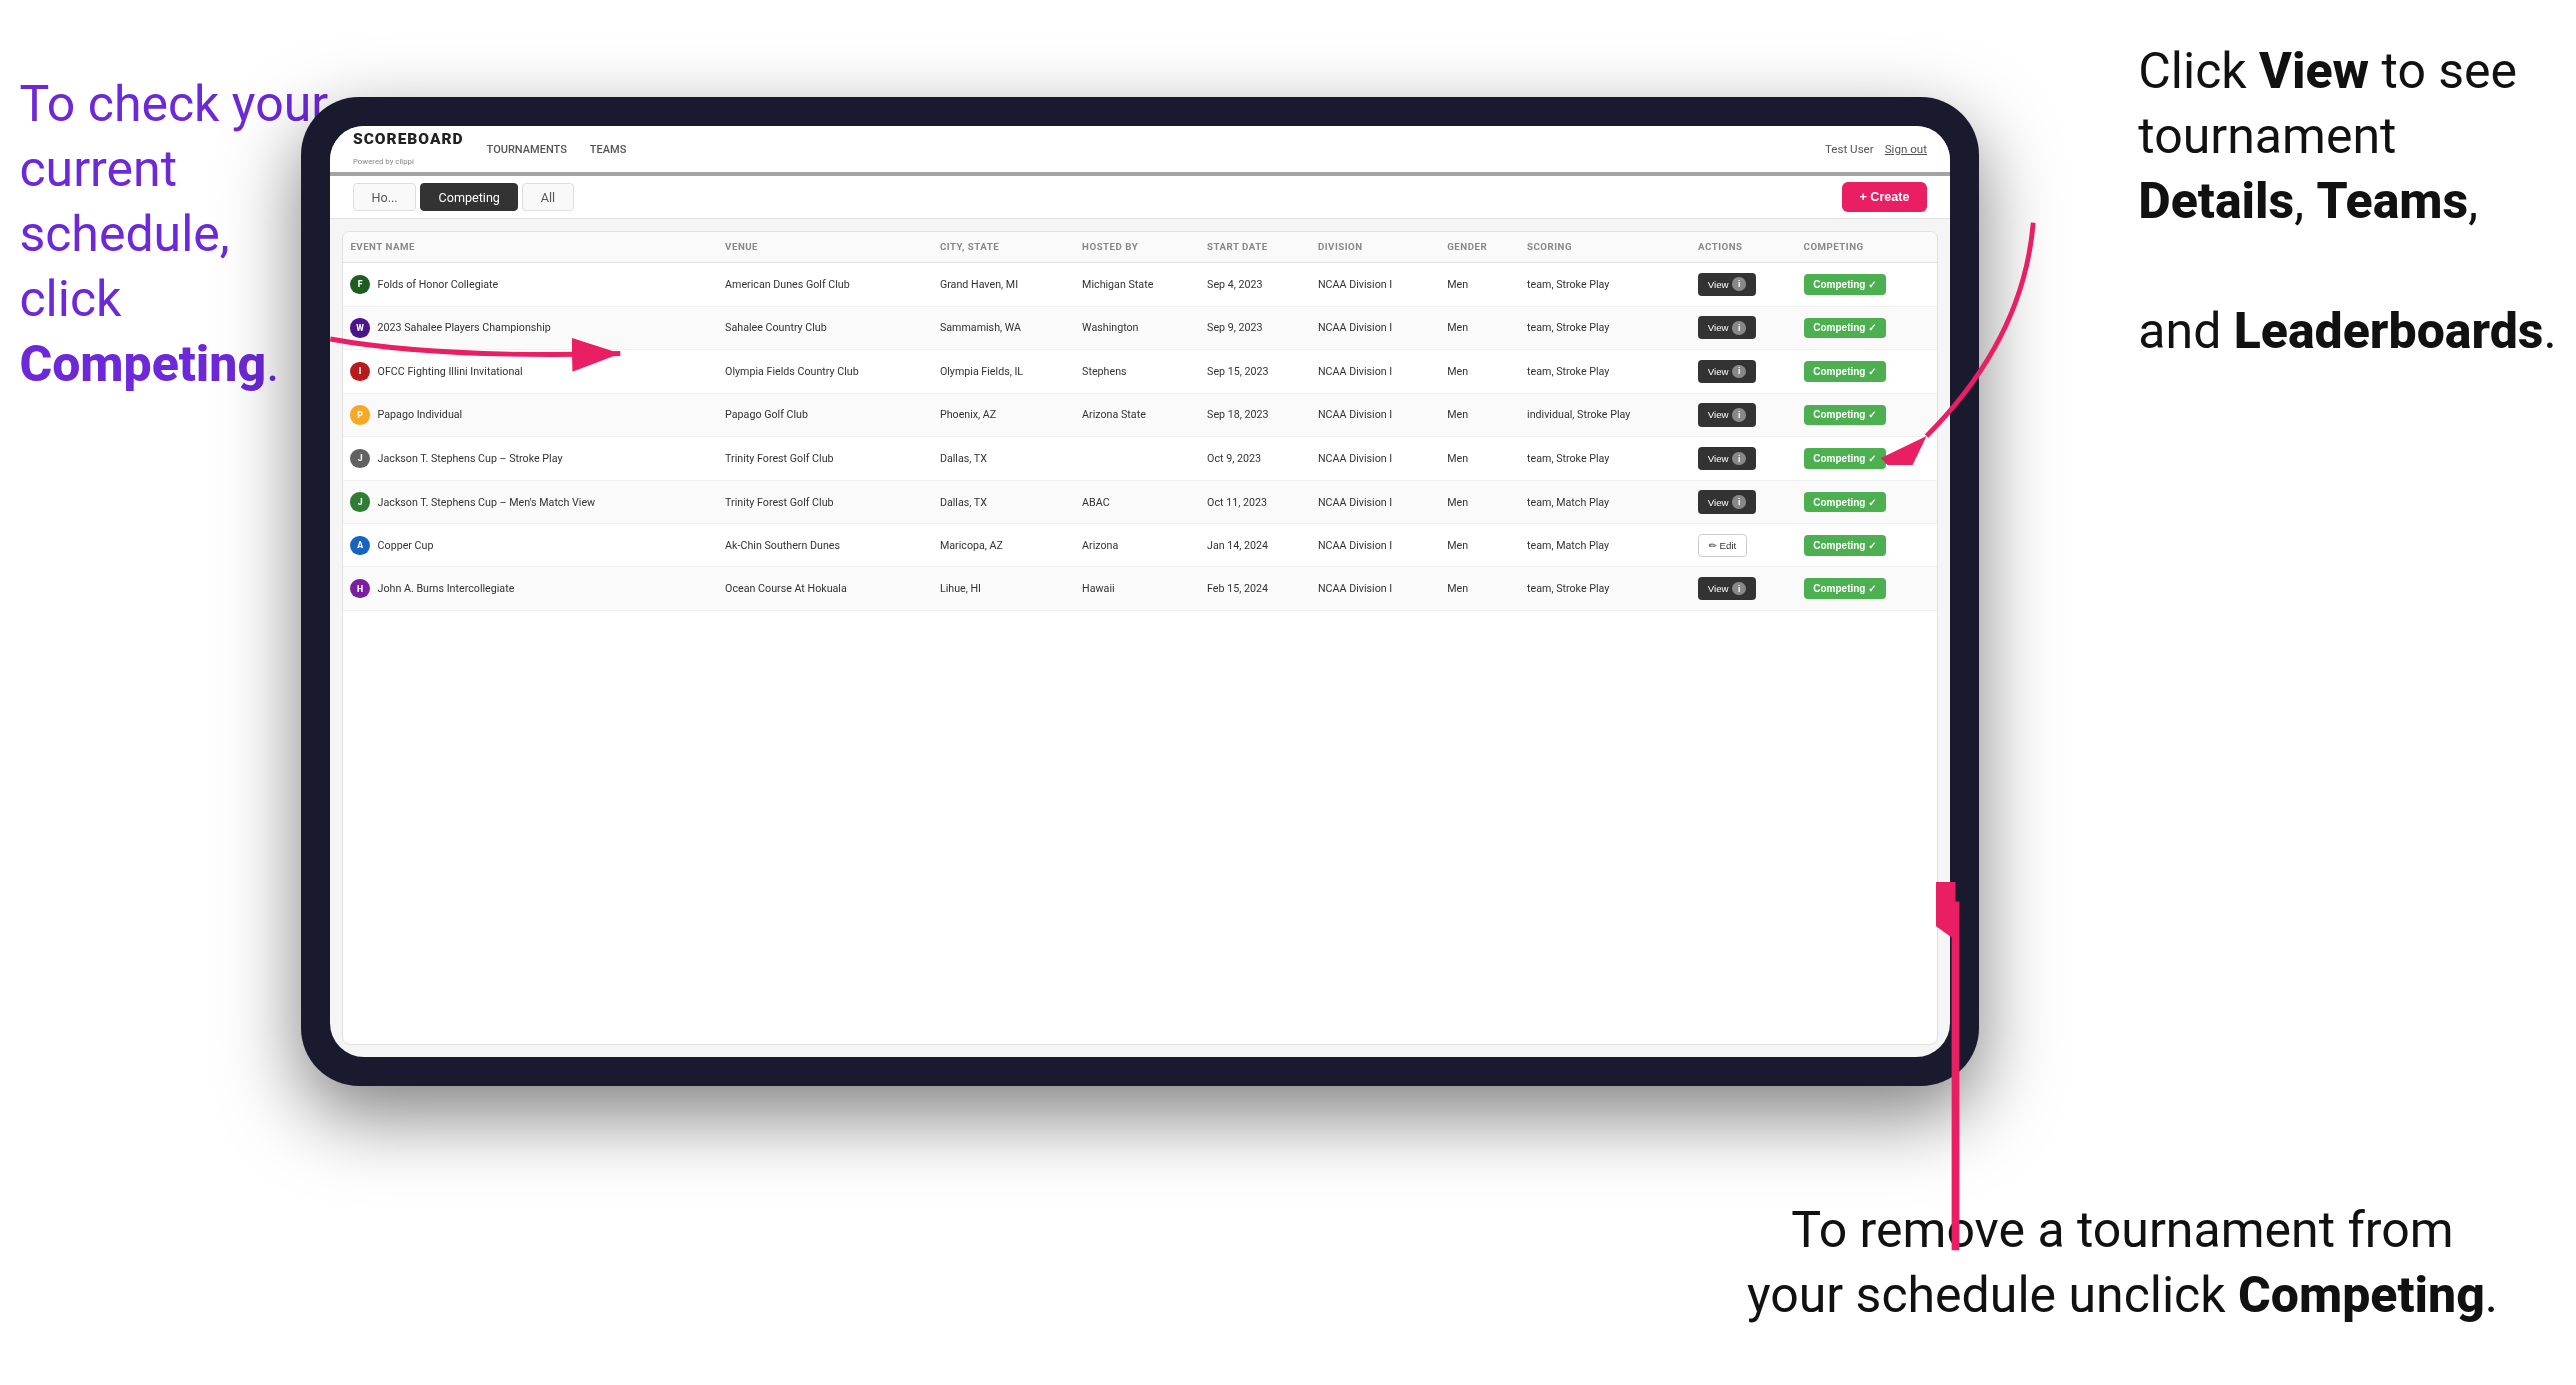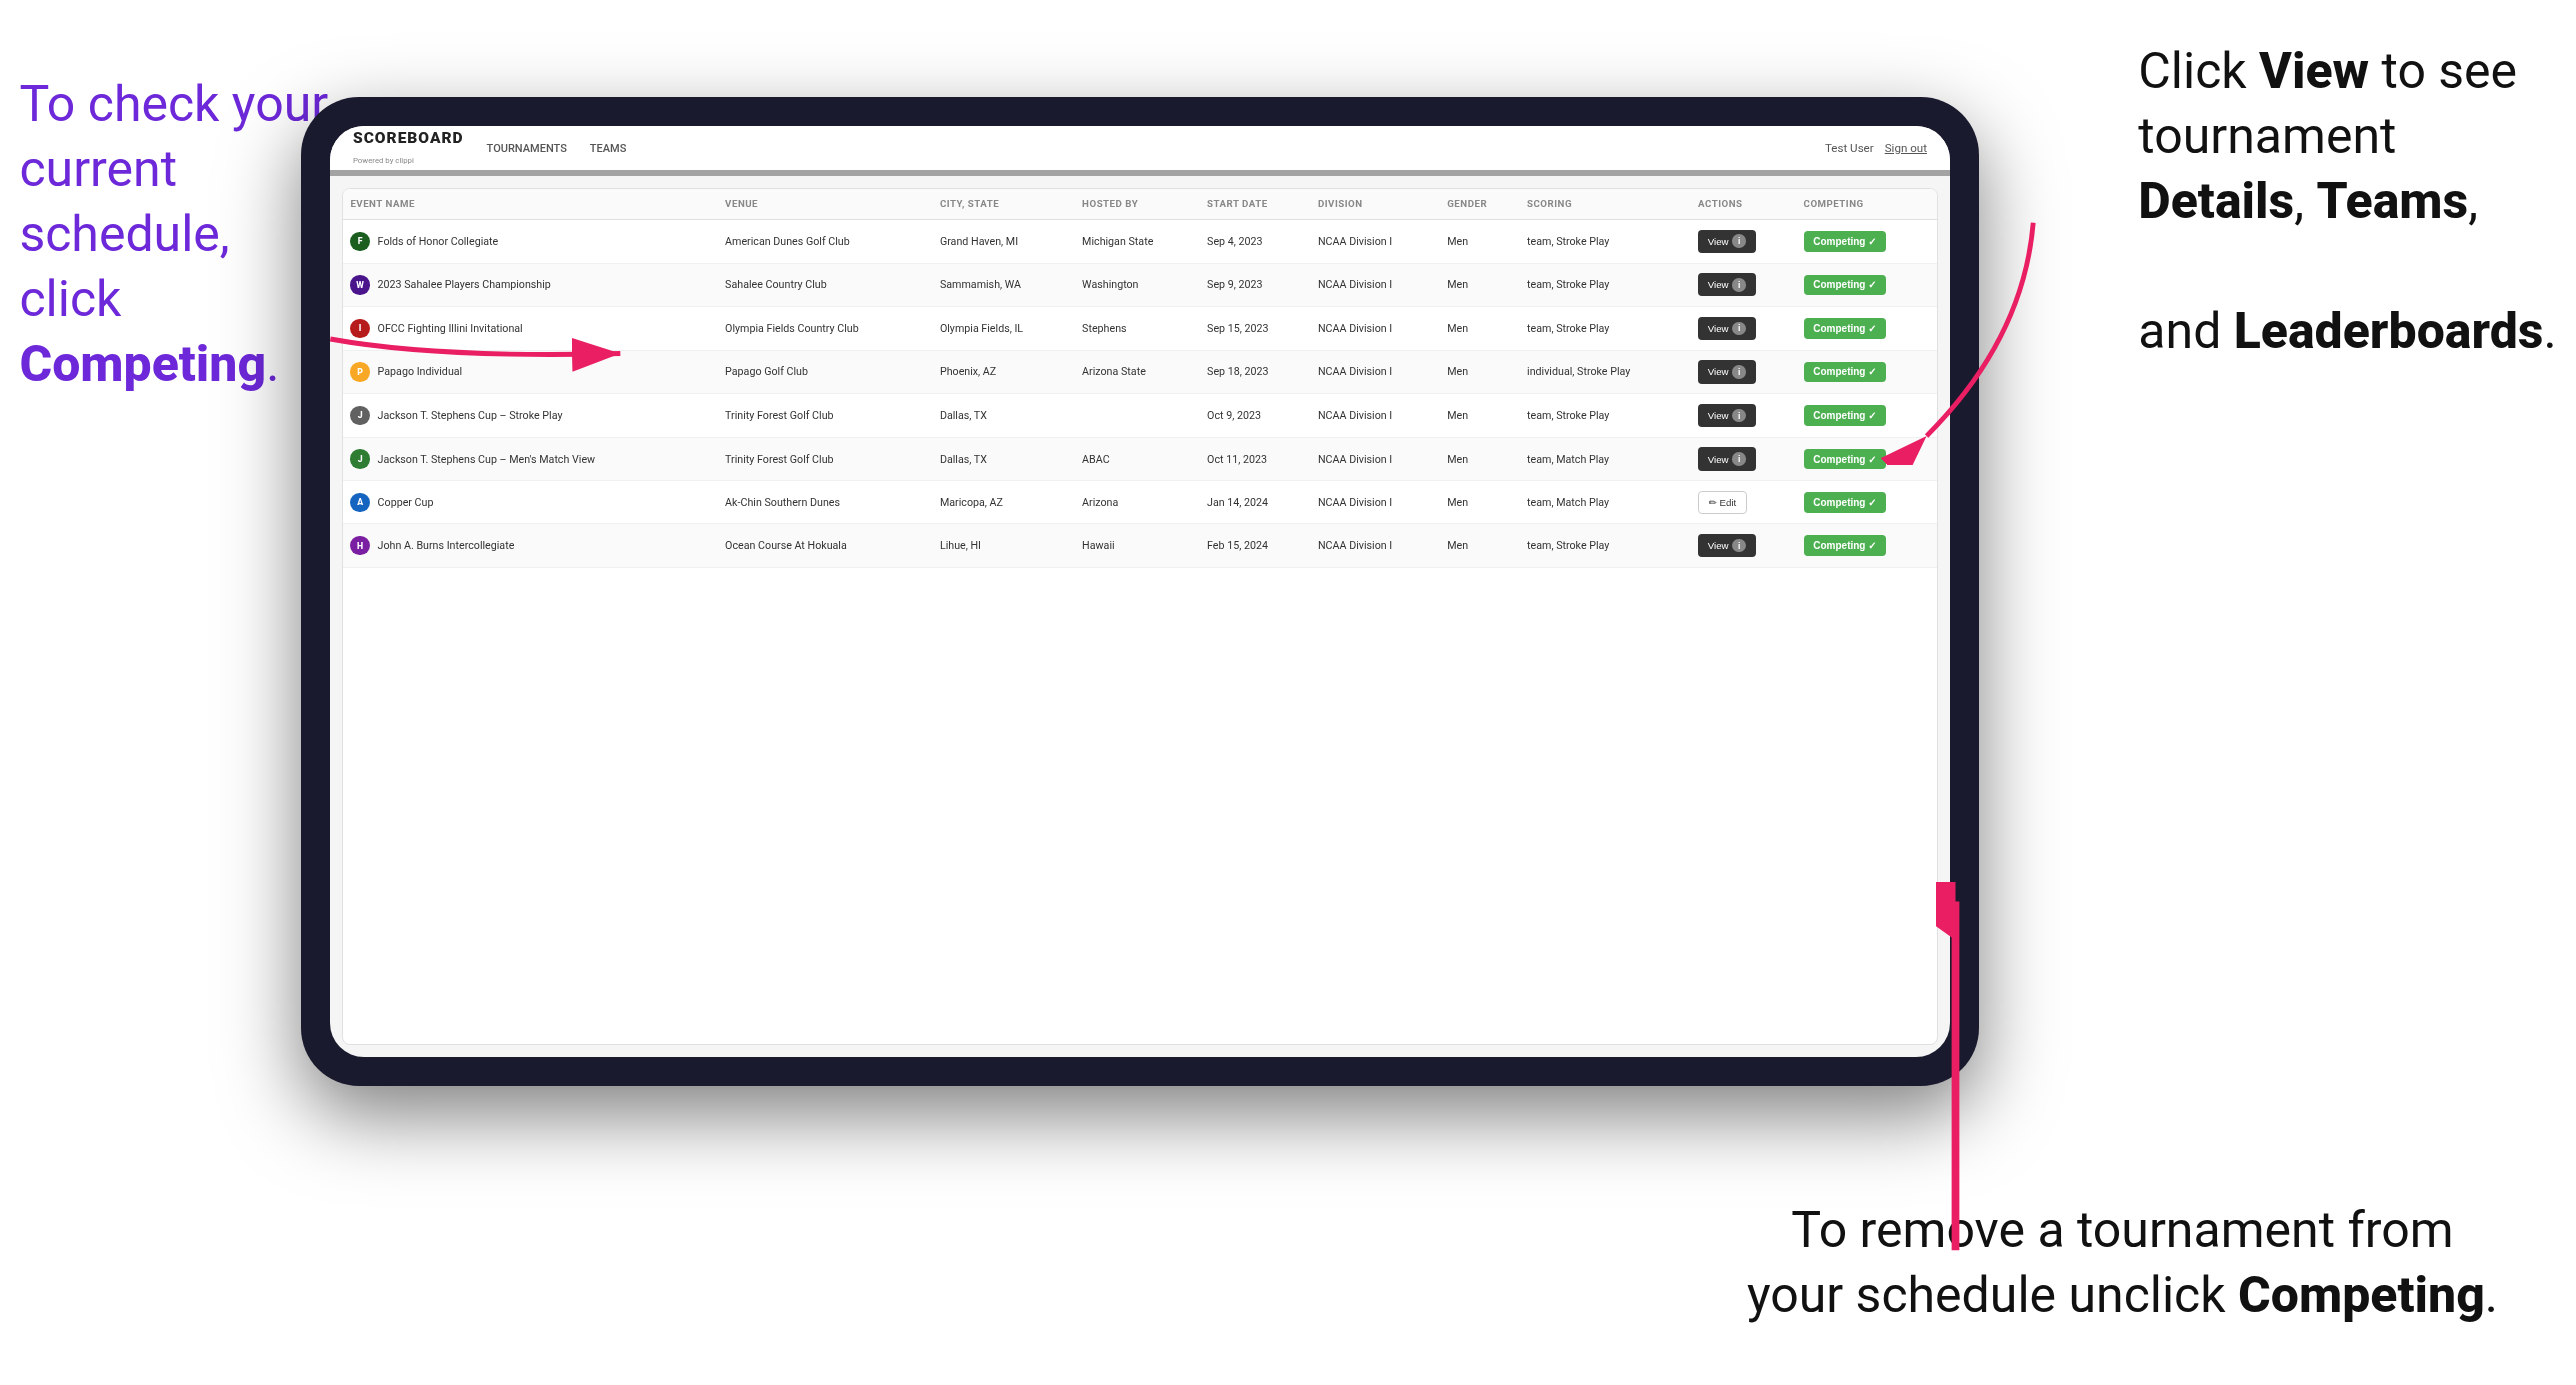--- a/index.html
+++ b/index.html
@@ -67,21 +67,21 @@
       background: #f5f5f5;
       border-radius: 34px;
       overflow: hidden;
       display: flex;
       flex-direction: column;
     }
 
     
     .top-nav {
       background: #ffffff;
-      border-bottom: 6px solid #a3a3a3;
+      border-bottom: 4px solid #a3a3a3;
       padding: 0 23px;
       display: flex;
       align-items: center;
       height: 50px;
       flex-shrink: 0;
     }
 
     .scoreboard-logo {
       display: flex;
       flex-direction: column;
@@ -364,20 +364,28 @@
       <div class="nav-links">
         <a class="nav-link">TOURNAMENTS</a>
         <a class="nav-link">TEAMS</a>
       </div>
       <div class="nav-right">
         <span>Test User</span>
         <span style="cursor:pointer;text-decoration:underline;">Sign out</span>
       </div>
     </div>
 
+    <div class="sub-nav">
+      <div class="tab-group">
+        <div class="tab">Ho...</div>
+        <div class="tab active">Competing</div>
+        <div class="tab">All</div>
+      </div>
+      <button class="create-btn">+ Create</button>
+    </div>
 
     <div class="table-container">
       <table>
         <thead>
           <tr>
             <th>EVENT NAME</th>
             <th>VENUE</th>
             <th>CITY, STATE</th>
             <th>HOSTED BY</th>
             <th>START DATE</th>

